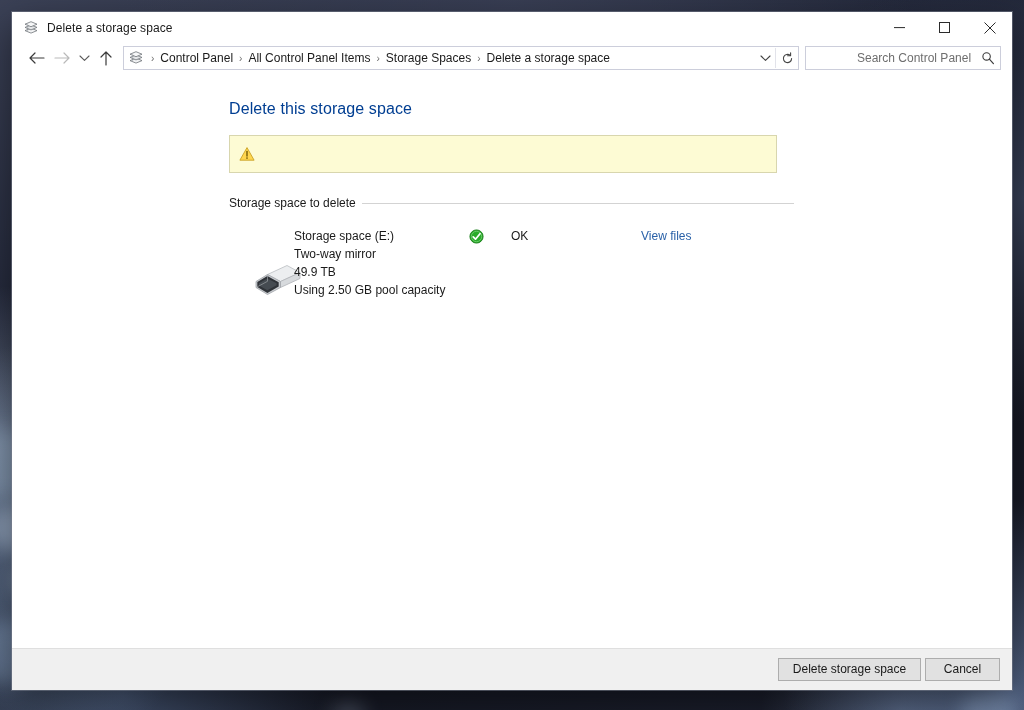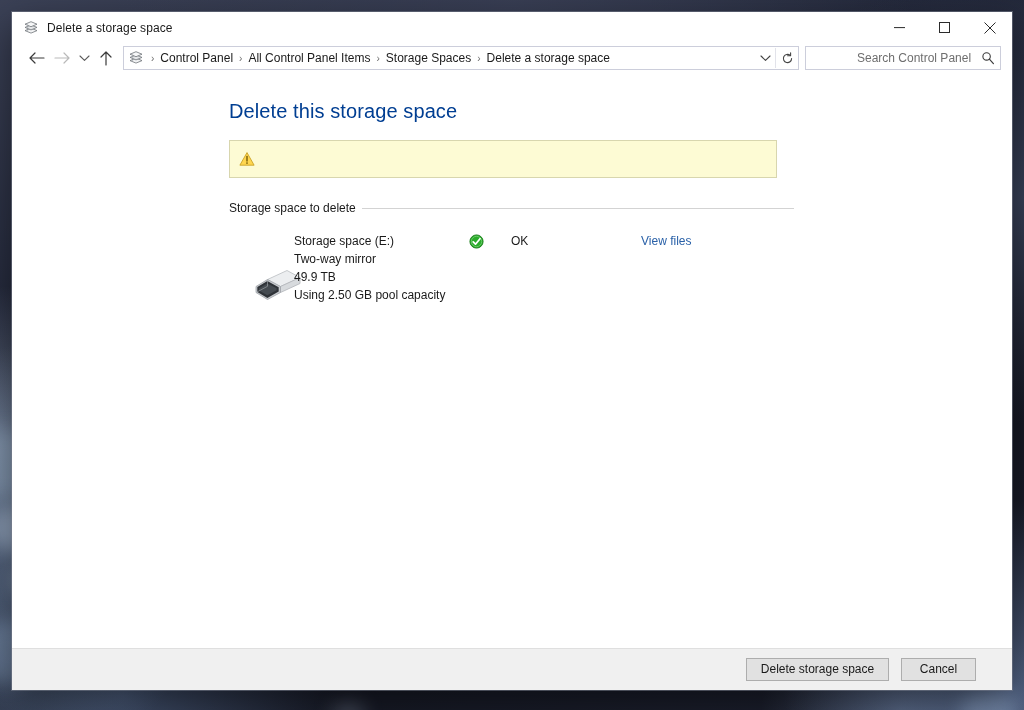--- a/index.html
+++ b/index.html
@@ -197,21 +197,21 @@
   #content {
     flex: 1 1 auto;
     background: #ffffff;
     position: relative;
     overflow: hidden;
   }
   #content-inner {
     padding: 27px 0 0 217px;
   }
   #page-title {
-    font-size: 20px;
+    font-size: 16px;
     color: #003e92;
     font-weight: normal;
     margin: 0 0 17px 0;
     letter-spacing: 0.1px;
   }
 
   
   #warning-banner {
     width: 548px;
     background: #fdfbd4;
@@ -305,22 +305,22 @@
 
   
   #footer {
     height: 41px;
     min-height: 41px;
     background: #f0f0f0;
     border-top: 1px solid #dfdfdf;
     display: flex;
     align-items: center;
     justify-content: flex-end;
-    padding-right: 36px;
-    gap: 12px;
+    padding-right: 12px;
+    gap: 4px;
   }
   .btn {
     font-family: "Liberation Sans", sans-serif;
     font-size: 12px;
     color: #1a1a1a;
     background: #e1e1e1;
     border: 1px solid #adadad;
     height: 23px;
     padding: 0 12px;
     min-width: 75px;

